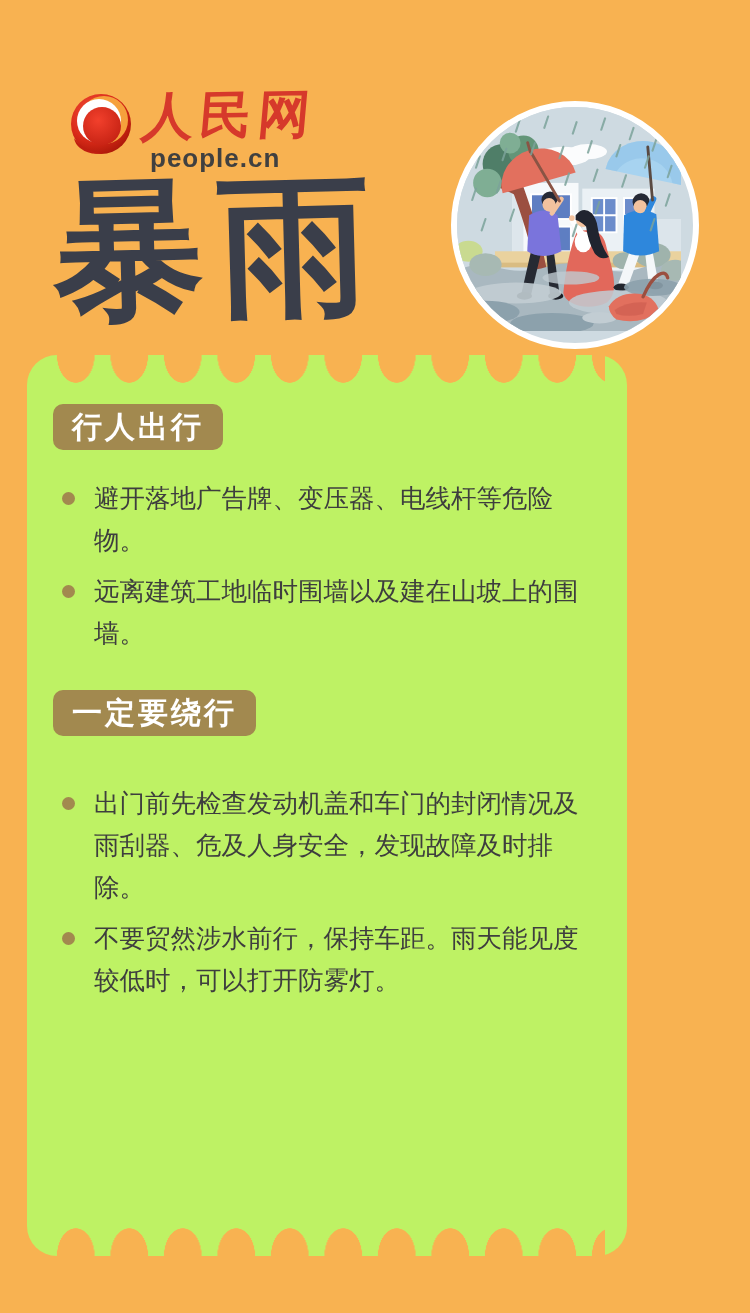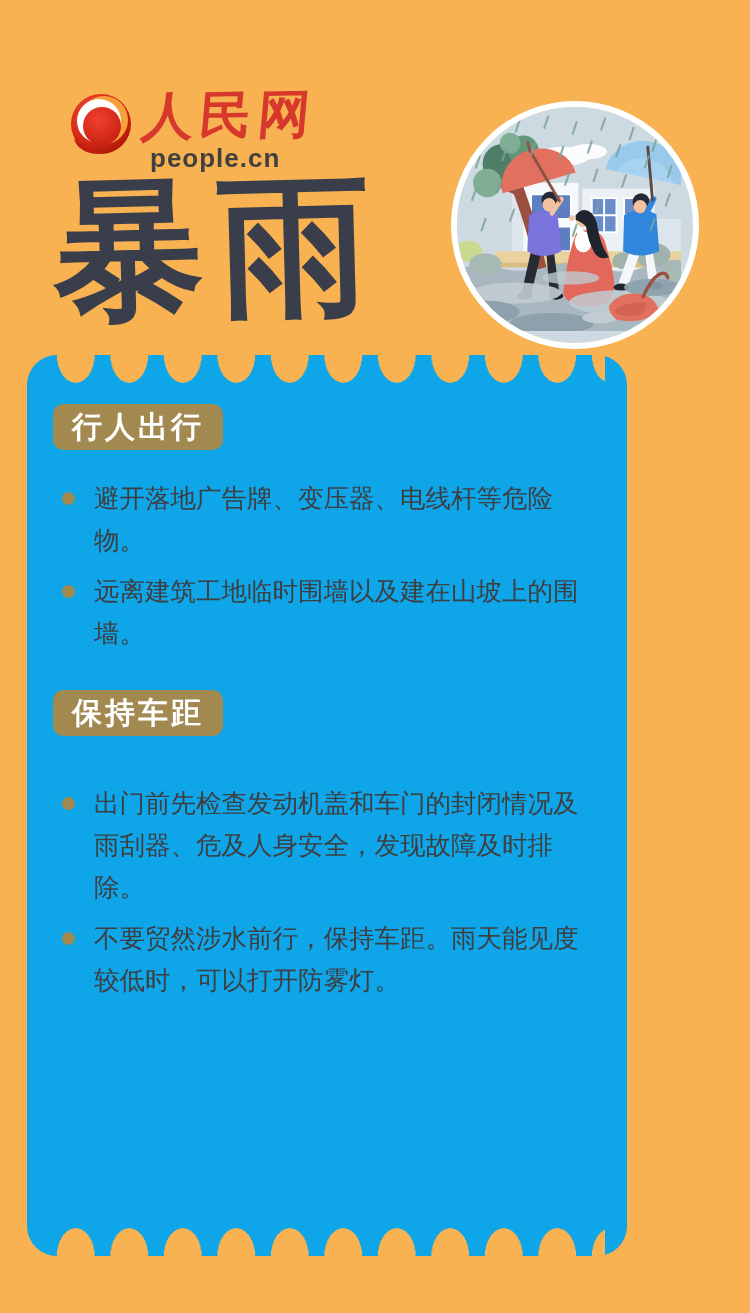--- a/index.html
+++ b/index.html
@@ -35,21 +35,21 @@
   .illu-circle{
     position:absolute;left:451px;top:101px;
     width:236px;height:236px;border-radius:50%;
     border:6px solid #FFFFFF;overflow:hidden;background:#CEDAE1;
   }
   .illu-circle svg{display:block;}
 
   
   .card{
     position:absolute;left:27px;top:355px;width:600px;height:901px;
-    background:#0ea5e9;border-radius:30px;
+    background:#bef264;border-radius:30px;
   }
   .scallop{
     position:absolute;left:22px;right:22px;height:28px;
     background-repeat:repeat-x;background-size:53.5px 28px;
   }
   .scallop.top{
     top:0;
     background-image:radial-gradient(19px 28px at 50% 0%, #F8B251 98%, rgba(248,178,81,0) 100%);
   }
   .scallop.bottom{
@@ -235,21 +235,21 @@
 
       <div class="section pedestrian">
         <div class="badge">行人出行</div>
         <ul class="tips">
           <li><span class="dot"></span><span>避开落地广告牌、变压器、电线杆等危险物。</span></li>
           <li><span class="dot"></span><span>远离建筑工地临时围墙以及建在山坡上的围墙。</span></li>
         </ul>
       </div>
 
       <div class="section driving">
-        <div class="badge">保持车距</div>
+        <div class="badge">一定要绕行</div>
         <ul class="tips">
           <li><span class="dot"></span><span>出门前先检查发动机盖和车门的封闭情况及雨刮器、危及人身安全，发现故障及时排除。</span></li>
           <li><span class="dot"></span><span>不要贸然涉水前行，保持车距。雨天能见度较低时，可以打开防雾灯。</span></li>
         </ul>
       </div>
 
     </div>
   </div>
 
 </div>

